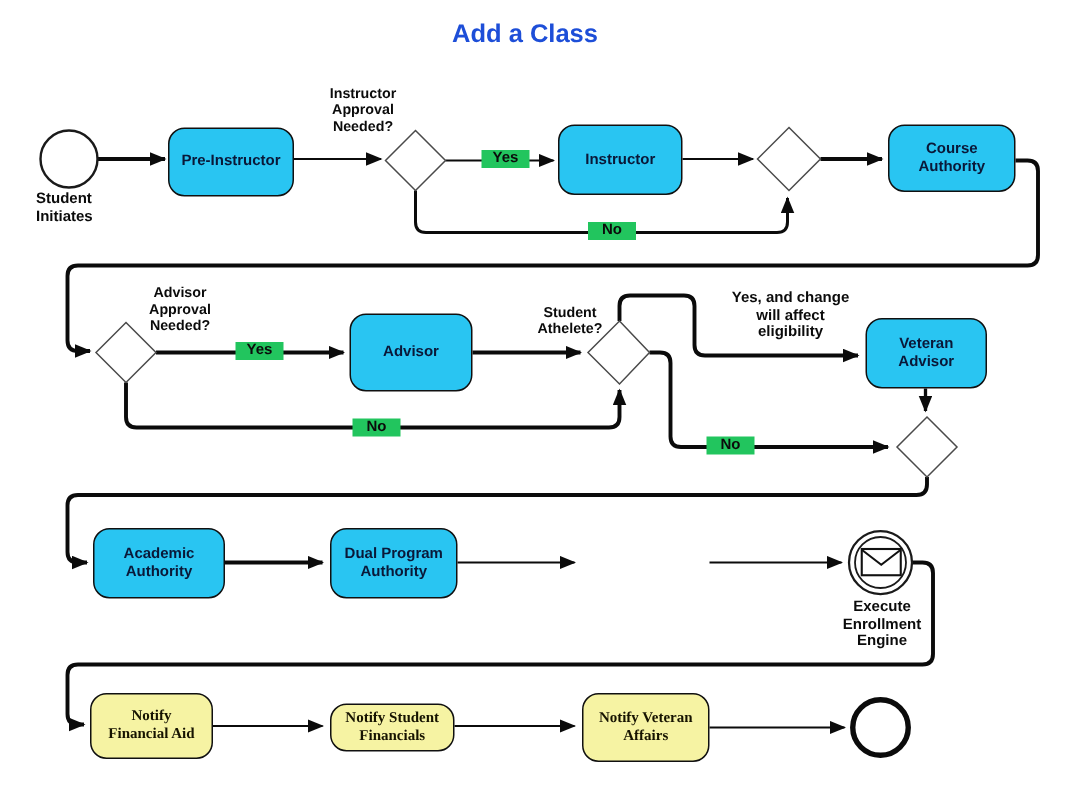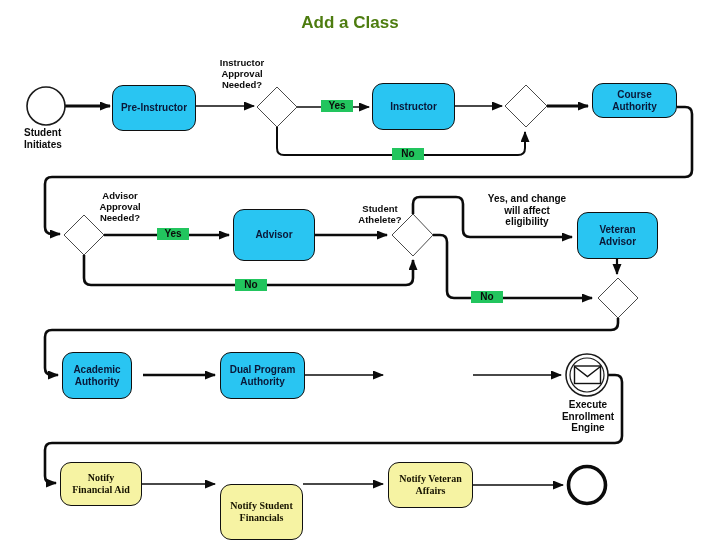--- a/index.html
+++ b/index.html
@@ -1,20 +1,20 @@
 <!DOCTYPE html>
 <html style="--task_fill: #29c5f2; --notify_fill: #f6f3a3; --line: #111111;"><head>
 <meta charset="utf-8">
 <style>
   html,body{margin:0;padding:0;background:#ffffff;}
   .stage{position:relative;width:720px;height:540px;background:#ffffff;overflow:hidden;
          font-family:"Liberation Sans",sans-serif;}
   .stage svg{position:absolute;left:0;top:0;}
   .title{position:absolute;left:230px;top:13px;width:240px;text-align:center;
-         font-size:17px;font-weight:bold;color:#4d7c0f;}
+         font-size:17px;font-weight:bold;color:#1d4ed8;}
   .task{position:absolute;background:var(--task_fill,#29c5f2);border:1.6px solid #101010;
         border-radius:11px;display:flex;align-items:center;justify-content:center;
         text-align:center;font-weight:bold;font-size:10px;line-height:1.18;
         color:#0a1838;white-space:pre-line;box-sizing:border-box;}
   .task.notify{background:var(--notify_fill,#f6f3a3);color:#161300;font-family:Liberation Serif, serif;}
   .lbl{position:absolute;font-weight:bold;font-size:10px;line-height:1.16;color:#0b0b0b;
        white-space:pre-line;text-align:center;}
   .lbl.bg{background:#22c55e;padding:0 2px;}
   .lbl.small{font-size:9.5px;}
   .lbl.left{text-align:left;}
@@ -74,32 +74,32 @@
       <rect x="574.5" y="366" width="26" height="17.5" fill="#ffffff" stroke="#111" stroke-width="1.4"></rect>
       <path d="M 574.5 366.5 L 587.5 376.5 L 600.5 366.5" fill="none" stroke="#111" stroke-width="1.4"></path>
     </g>
     <circle cx="587" cy="485" r="18.5" fill="#ffffff" stroke="#0b0b0b" stroke-width="3.6"></circle>
   </svg>
 
   <div class="title">Add a Class</div>
 
   <div class="task" style="left:112px;top:85px;width:84px;height:46px">Pre-Instructor</div>
   <div class="task" style="left:372px;top:83px;width:83px;height:47px">Instructor</div>
-  <div class="task" style="left:592px;top:83px;width:85px;height:35px">Course
+  <div class="task" style="left:592px;top:83px;width:85px;height:45px">Course
 Authority</div>
   <div class="task" style="left:233px;top:209px;width:82px;height:52px">Advisor</div>
   <div class="task" style="left:577px;top:212px;width:81px;height:47px">Veteran
 Advisor</div>
-  <div class="task" style="left:62px;top:352px;width:70px;height:47px">Academic
+  <div class="task" style="left:62px;top:352px;width:88px;height:47px">Academic
 Authority</div>
   <div class="task" style="left:220px;top:352px;width:85px;height:47px">Dual Program
 Authority</div>
   <div class="task notify" style="left:60px;top:462px;width:82px;height:44px">Notify
 Financial Aid</div>
-  <div class="task notify" style="left:220px;top:484px;width:83px;height:56px">Notify Student
+  <div class="task notify" style="left:220px;top:469px;width:83px;height:32px">Notify Student
 Financials</div>
   <div class="task notify" style="left:388px;top:462px;width:85px;height:46px">Notify Veteran
 Affairs</div>
 
   <div class="lbl left" style="left:24px;top:127px;width:60px">Student
 Initiates</div>
   <div class="lbl small" style="left:204px;top:57px;width:76px">Instructor
 Approval
 Needed?</div>
   <div class="lbl small" style="left:90px;top:190px;width:60px">Advisor

